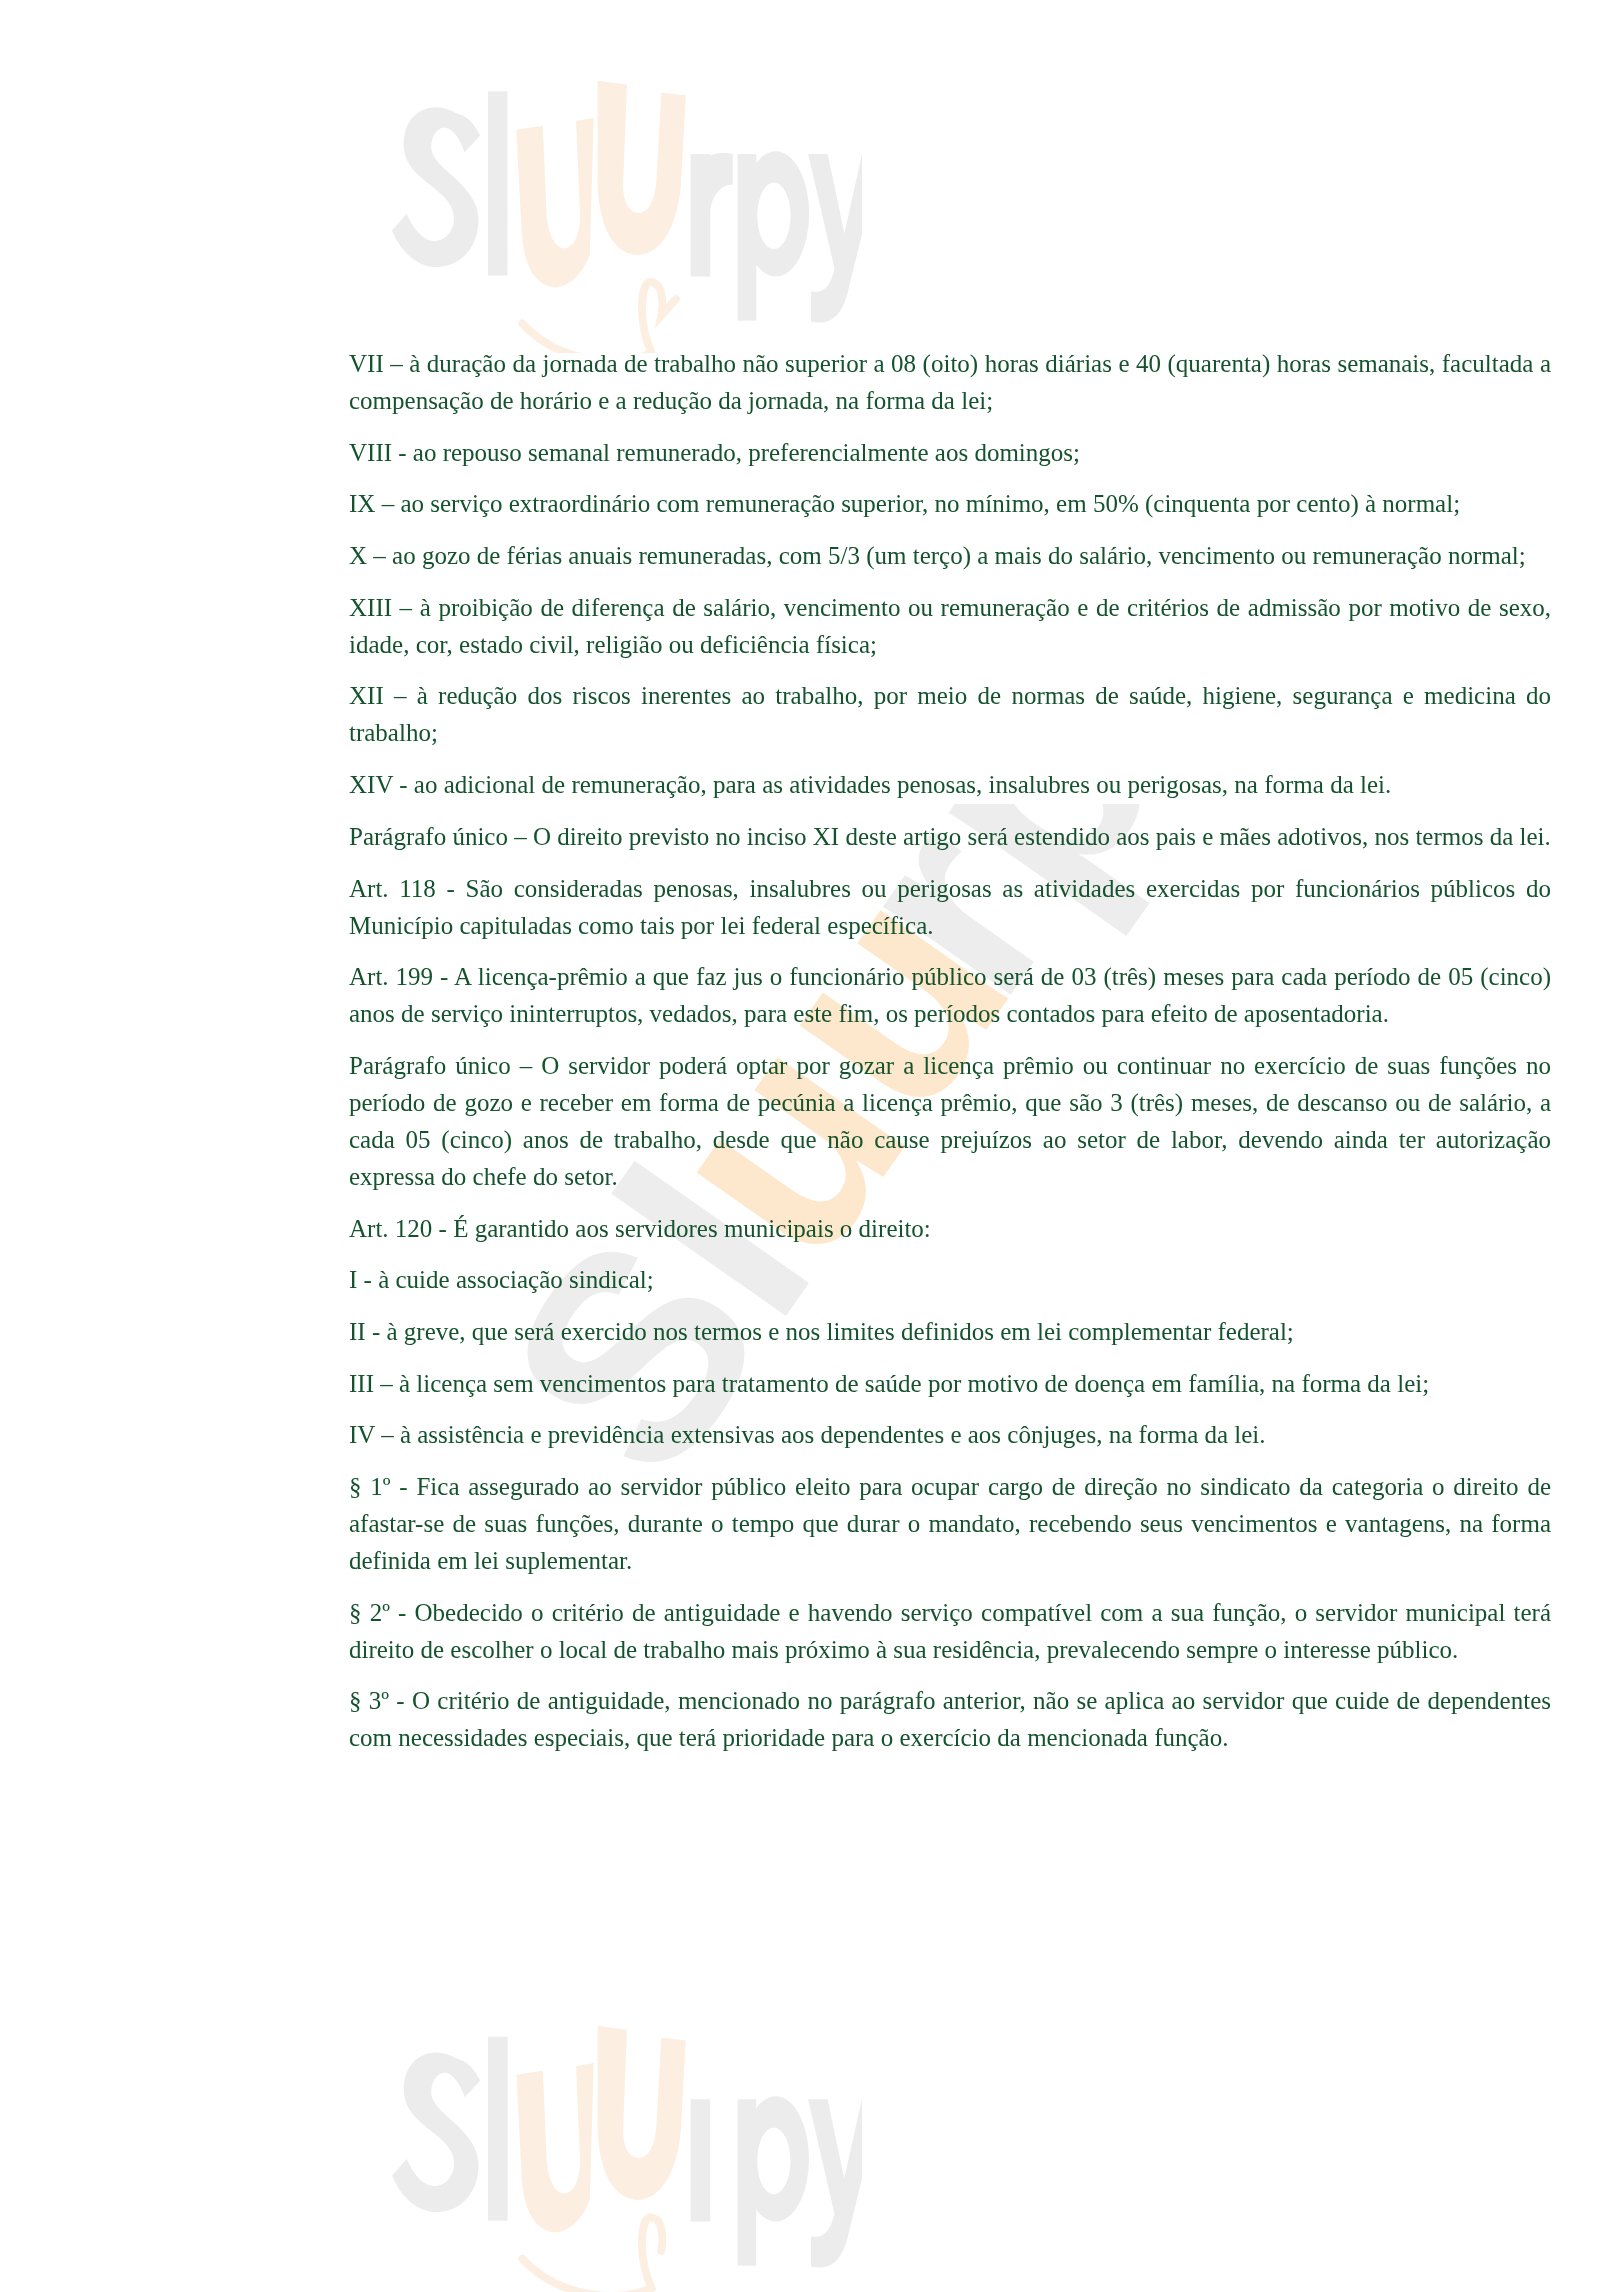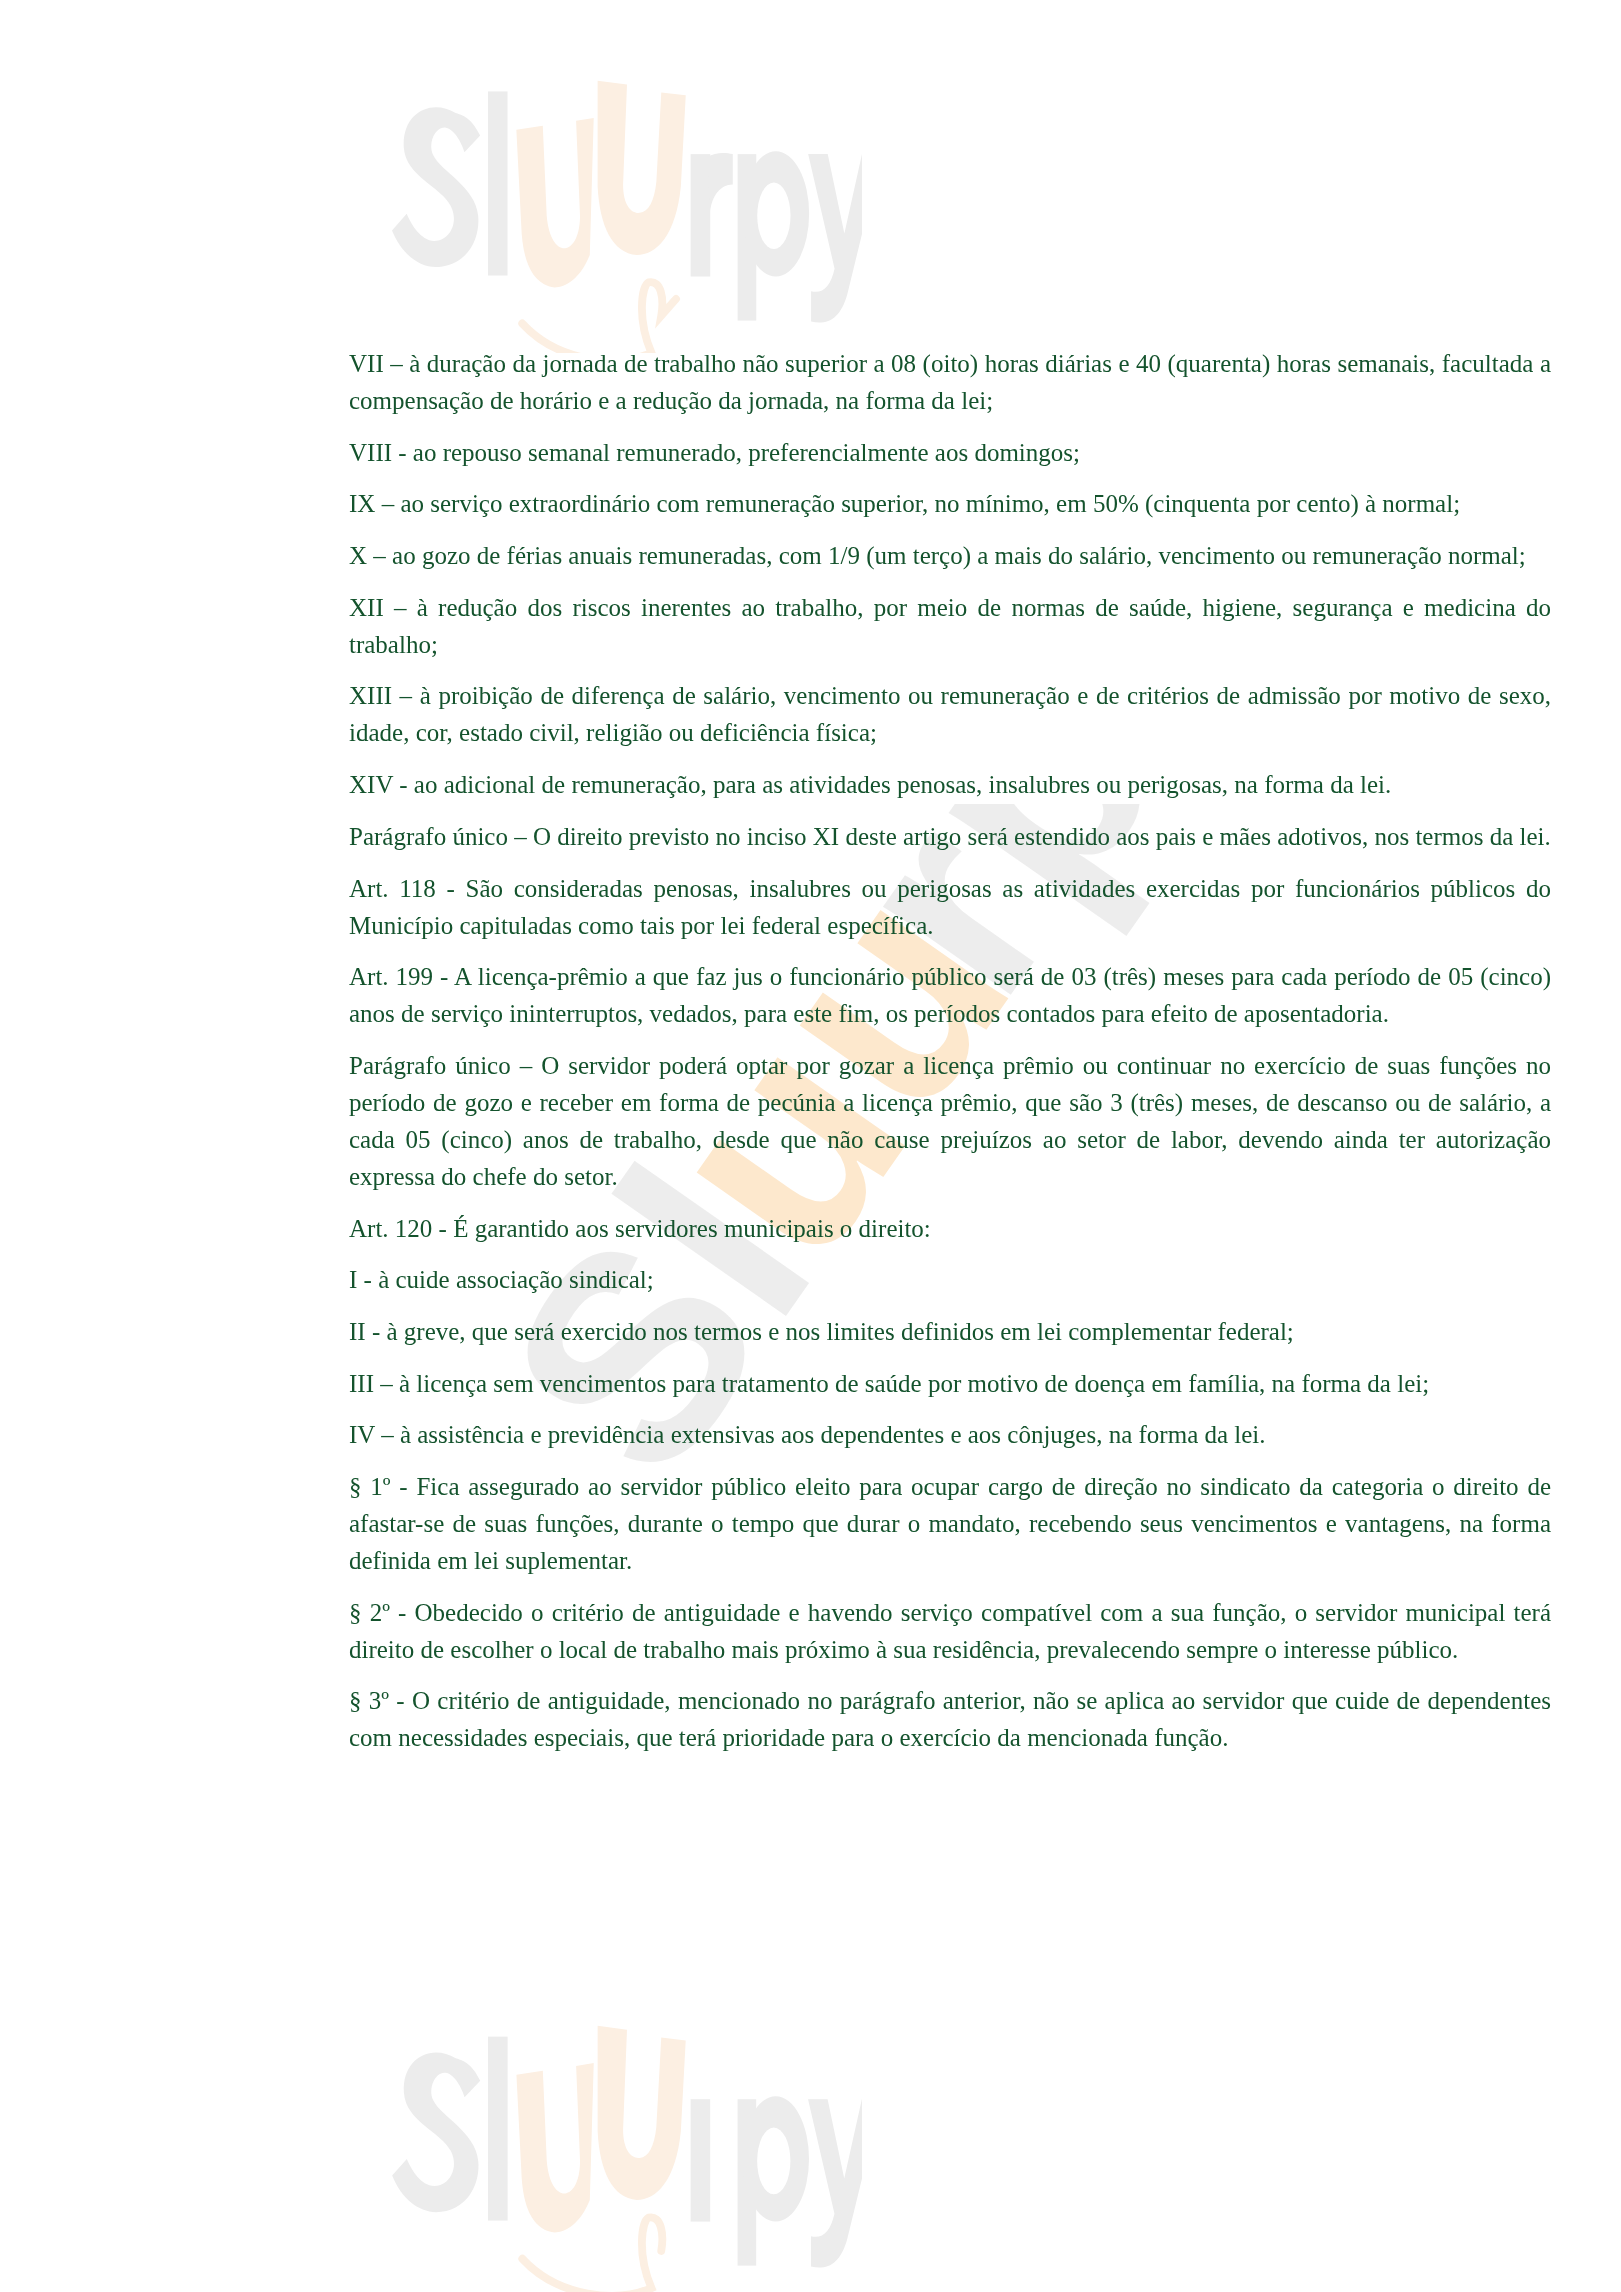--- a/index.html
+++ b/index.html
@@ -54,23 +54,23 @@
     <ellipse cx="390" cy="145" rx="17" ry="34" fill="#ffffff"></ellipse>
     <path d="M425 82 L445 82 L462 163 L480 82 L500 82 L465 225 C458 250 445 257 428 253 L428 222 C440 225 448 217 452 199 Z" fill="#ececec"></path>
     <path d="M133 245 C170 285 230 290 265 275 C250 240 255 207 262 203 C275 200 278 220 275 237" stroke="#fcefe2" stroke-width="8" fill="none" stroke-linecap="round"></path>
   </svg>
 </div>
 
 <div class="page-text">
   <p class="para">VII – à duração da jornada de trabalho não superior a 08 (oito) horas diárias e 40 (quarenta) horas semanais, facultada a compensação de horário e a redução da jornada, na forma da lei;</p>
   <p class="para">VIII - ao repouso semanal remunerado, preferencialmente aos domingos;</p>
   <p class="para">IX – ao serviço extraordinário com remuneração superior, no mínimo, em 50% (cinquenta por cento) à normal;</p>
-  <p class="para">X – ao gozo de férias anuais remuneradas, com 1/9 (um terço) a mais do salário, vencimento ou remuneração normal;</p>
+  <p class="para">X – ao gozo de férias anuais remuneradas, com 5/3 (um terço) a mais do salário, vencimento ou remuneração normal;</p>
+  <p class="para">XIII – à proibição de diferença de salário, vencimento ou remuneração e de critérios de admissão por motivo de sexo, idade, cor, estado civil, religião ou deficiência física;</p>
   <p class="para">XII – à redução dos riscos inerentes ao trabalho, por meio de normas de saúde, higiene, segurança e medicina do trabalho;</p>
-  <p class="para">XIII – à proibição de diferença de salário, vencimento ou remuneração e de critérios de admissão por motivo de sexo, idade, cor, estado civil, religião ou deficiência física;</p>
   <p class="para">XIV - ao adicional de remuneração, para as atividades penosas, insalubres ou perigosas, na forma da lei.</p>
   <p class="para">Parágrafo único – O direito previsto no inciso XI deste artigo será estendido aos pais e mães adotivos, nos termos da lei.</p>
   <p class="para">Art. 118 - São consideradas penosas, insalubres ou perigosas as atividades exercidas por funcionários públicos do Município capituladas como tais por lei federal específica.</p>
   <p class="para">Art. 199 - A licença-prêmio a que faz jus o funcionário público será de 03 (três) meses para cada período de 05 (cinco) anos de serviço ininterruptos, vedados, para este fim, os períodos contados para efeito de aposentadoria.</p>
   <p class="para">Parágrafo único – O servidor poderá optar por gozar a licença prêmio ou continuar no exercício de suas funções no período de gozo e receber em forma de pecúnia a licença prêmio, que são 3 (três) meses, de descanso ou de salário, a cada 05 (cinco) anos de trabalho, desde que não cause prejuízos ao setor de labor, devendo ainda ter autorização expressa do chefe do setor.</p>
   <p class="para">Art. 120 - É garantido aos servidores municipais o direito:</p>
   <p class="para">I - à cuide associação sindical;</p>
   <p class="para">II - à greve, que será exercido nos termos e nos limites definidos em lei complementar federal;</p>
   <p class="para">III – à licença sem vencimentos para tratamento de saúde por motivo de doença em família, na forma da lei;</p>
   <p class="para">IV – à assistência e previdência extensivas aos dependentes e aos cônjuges, na forma da lei.</p>

